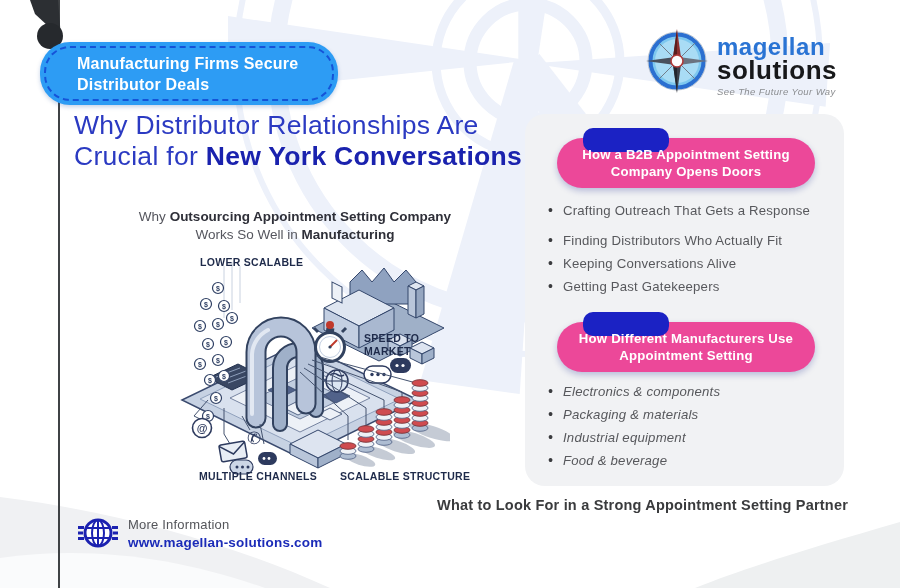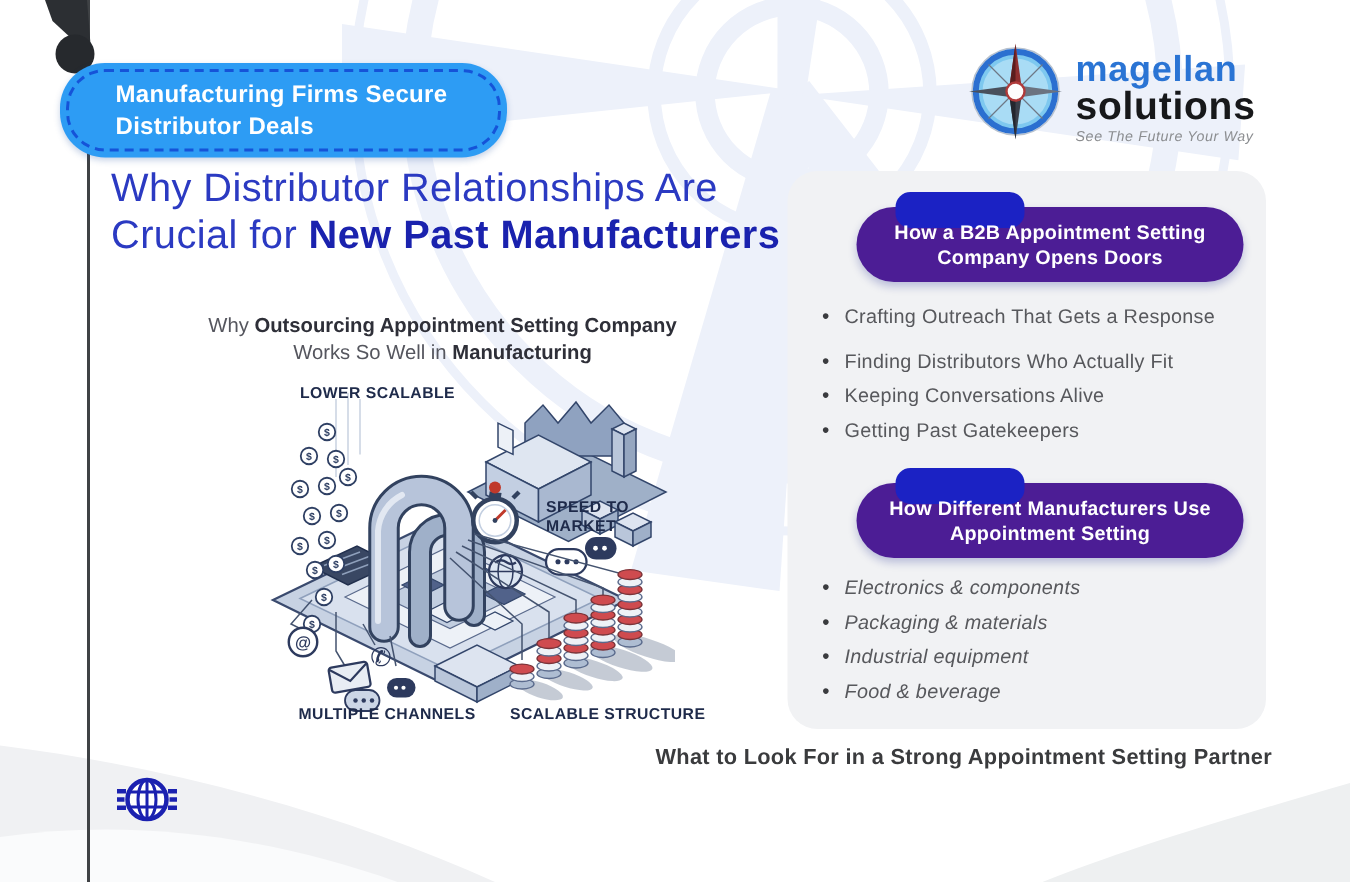--- a/index.html
+++ b/index.html
@@ -35,21 +35,21 @@
   .illustration { position:absolute; left:172px; top:248px; z-index:1; }
   .illu-label { position:absolute; z-index:2; font-size:10.5px; font-weight:bold; color:#1E2A4A; letter-spacing:.3px; }
   #lbl-overhead  { left:200px; top:256px; }
   #lbl-speed     { left:364px; top:332px; width:68px; line-height:13px; }
   #lbl-channels  { left:199px; top:470px; }
   #lbl-scalable  { left:340px; top:470px; }
 
   
   .card { position:absolute; left:525px; top:114px; width:319px; height:372px; background:#F1F2F4;
           border-radius:20px; z-index:2; }
-  .pill { position:absolute; left:46px; width:258px; min-height:50px; background:#4c1d95; border-radius:25px;
+  .pill { position:absolute; left:32px; width:258px; min-height:50px; background:#ec4899; border-radius:25px;
           display:flex; align-items:center; justify-content:center; text-align:center; padding:8px 20px;
           box-shadow:0 3px 6px rgba(20,30,140,.25); }
   .pill::before { content:''; position:absolute; top:-10px; left:26px; width:86px; height:24px;
                   border-radius:10px; background:#1B22C4; }
   .pill span { position:relative; color:#fff; font-weight:bold; font-size:13.2px; line-height:17px; letter-spacing:.2px; }
   #pill-1 { top:24px; }
   #pill-2 { top:208px; }
   .bullets { position:absolute; left:23px; width:280px; list-style:none; }
   #list-1 { top:87px; }
   #list-2 { top:268px;font-style:italic; }
@@ -128,21 +128,21 @@
     </svg>
     <div class="logo-text">
       <div class="brand1">magellan</div>
       <div class="brand2">solutions</div>
       <div class="tagline">See The Future Your Way</div>
     </div>
   </div>
 
   <h1 class="title">
     <span>Why Distributor Relationships Are Crucial for</span>
-    <strong>New Past Manufacturers</strong>
+    <strong>New York Conversations</strong>
   </h1>
 
   <p class="subtitle">
     <span>Why</span>
     <b>Outsourcing Appointment Setting Company</b><br>
     <span>Works So Well in</span>
     <b>Manufacturing</b>
   </p>
 
   <div class="illu-label" id="lbl-overhead">LOWER SCALABLE</div>
@@ -407,15 +407,19 @@
       </g>
       <g fill="#1B21B0">
         <rect x="0" y="13" width="6" height="3"></rect>
           <rect x="0" y="18.5" width="5" height="3"></rect>
           <rect x="0" y="24" width="6" height="3"></rect>
         <rect x="34" y="13" width="6" height="3"></rect>
           <rect x="35" y="18.5" width="5" height="3"></rect>
           <rect x="34" y="24" width="6" height="3"></rect>
       </g>
     </svg>
+    <div class="footer-text">
+      <div class="info">More Information</div>
+      <div class="site">www.magellan-solutions.com</div>
+    </div>
   </div>
 
 </div>
 
 </body></html>

